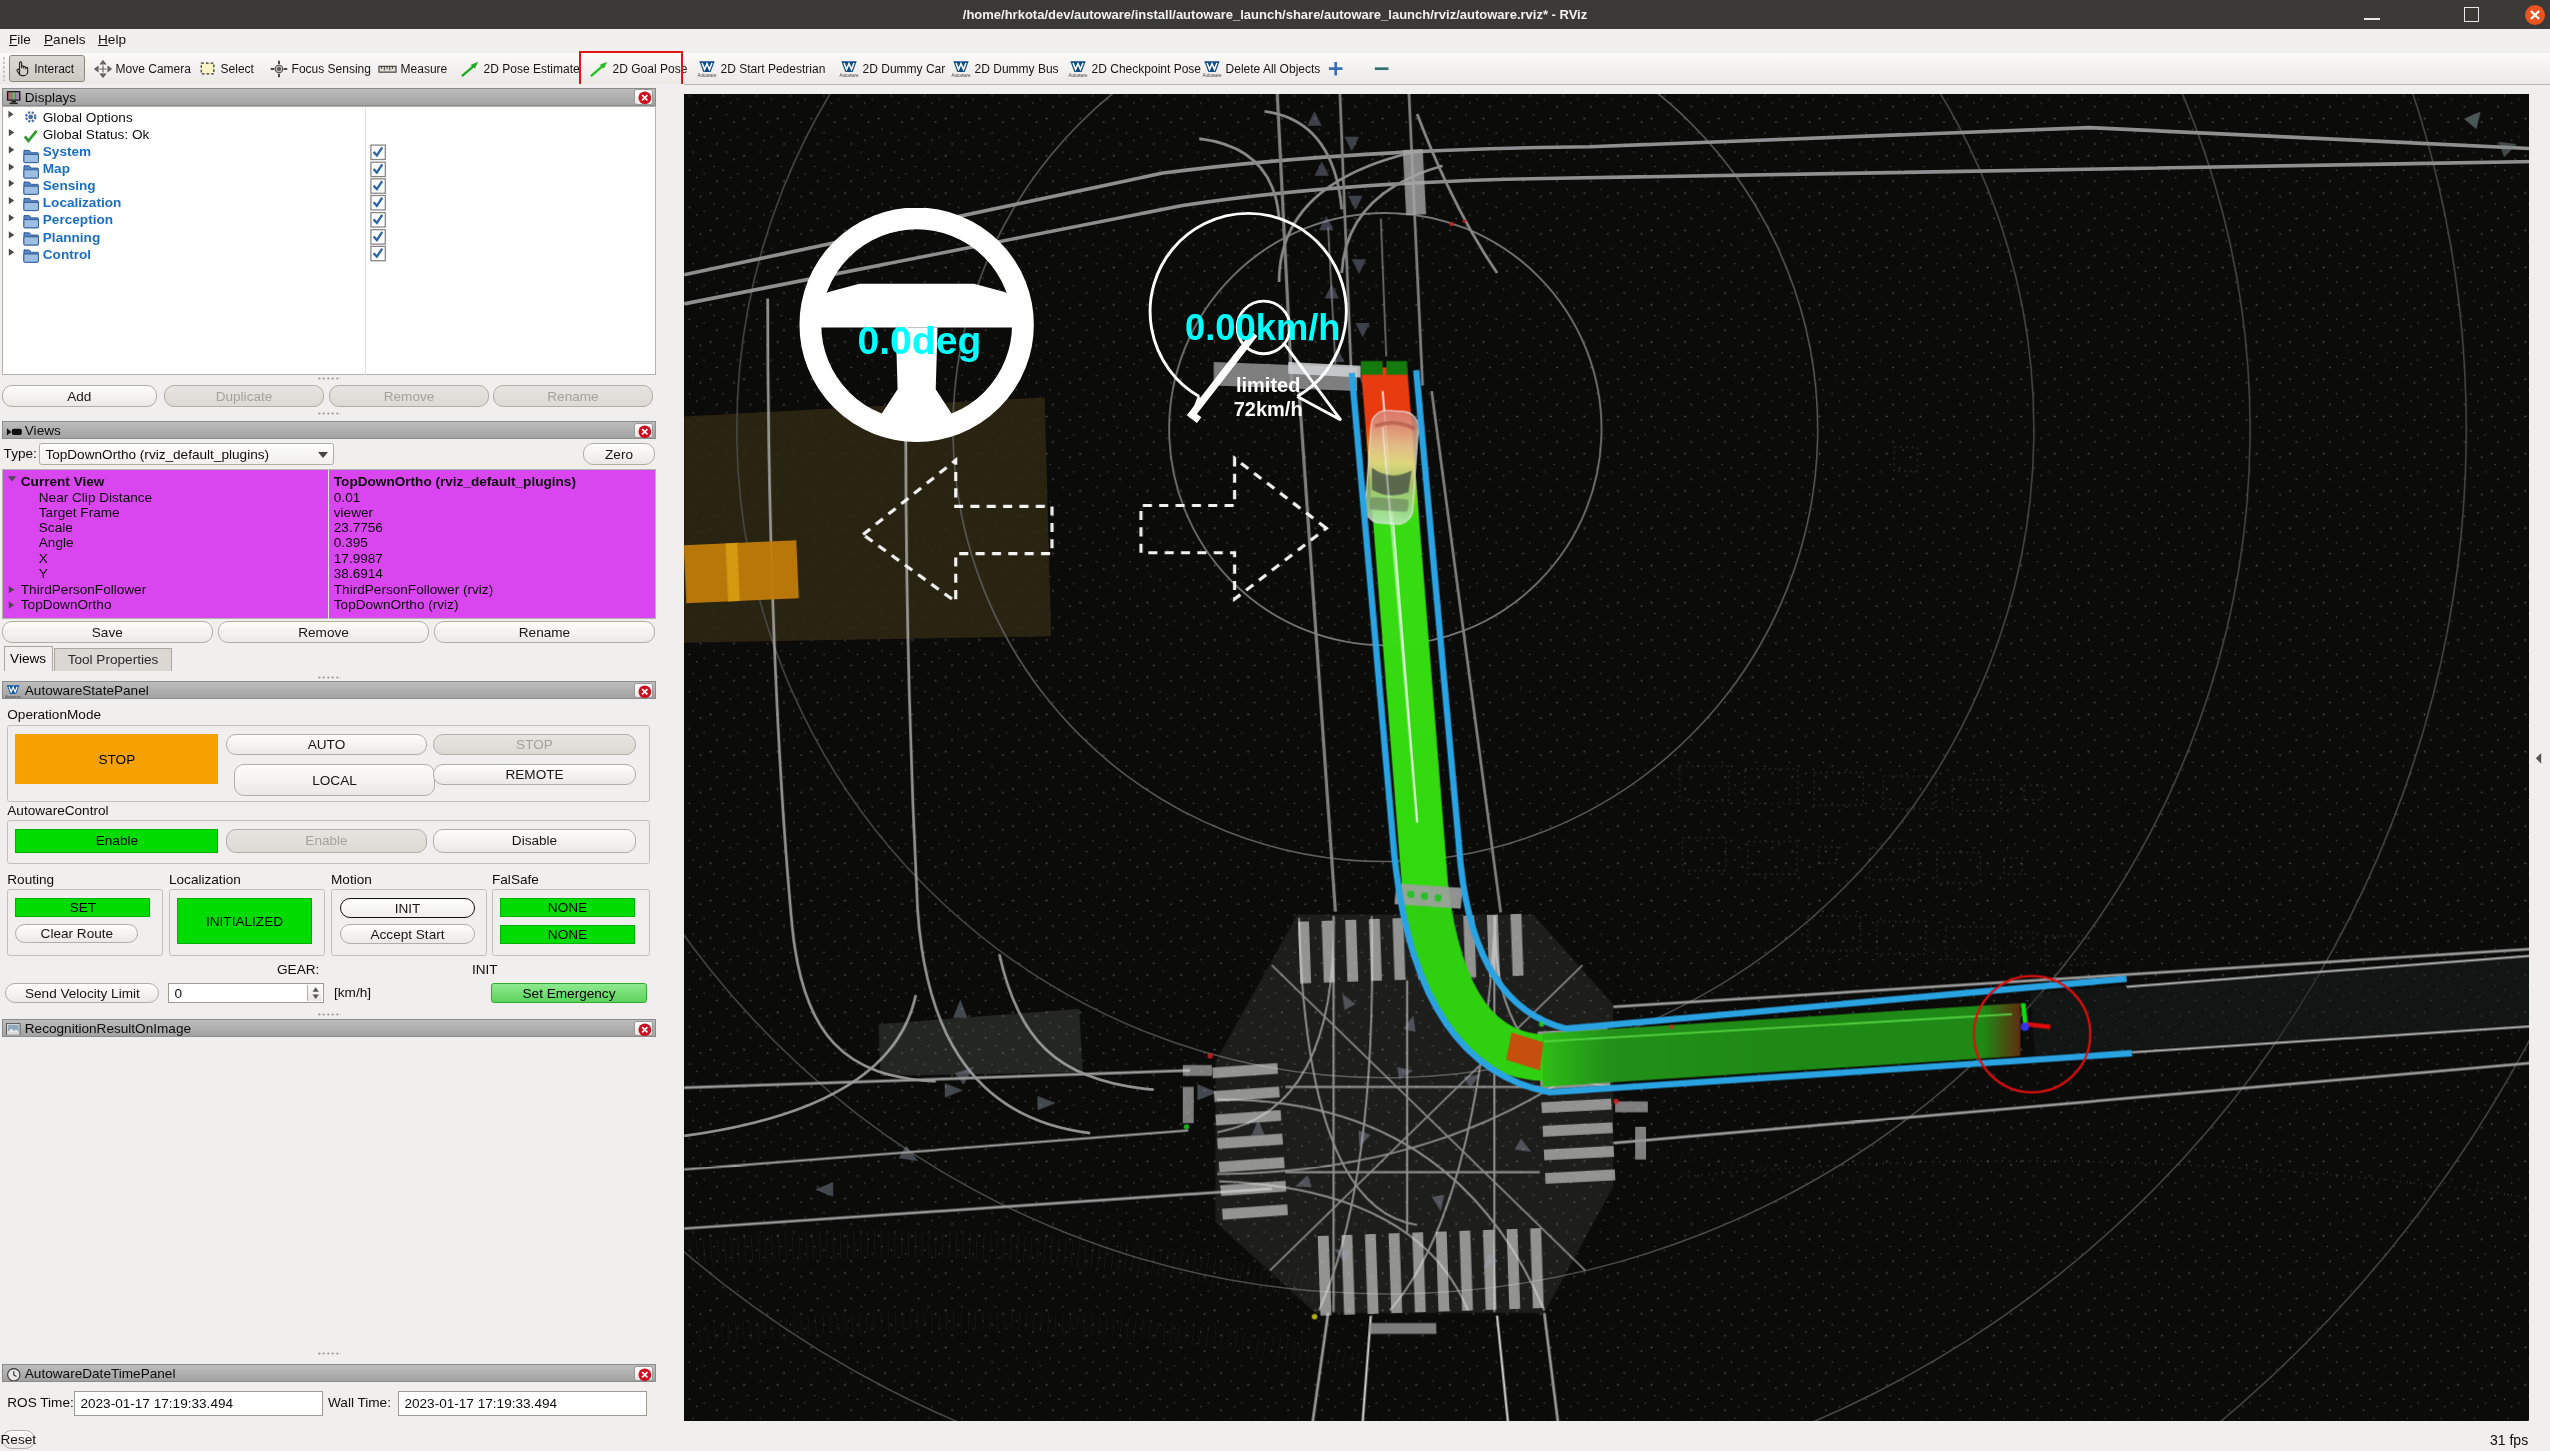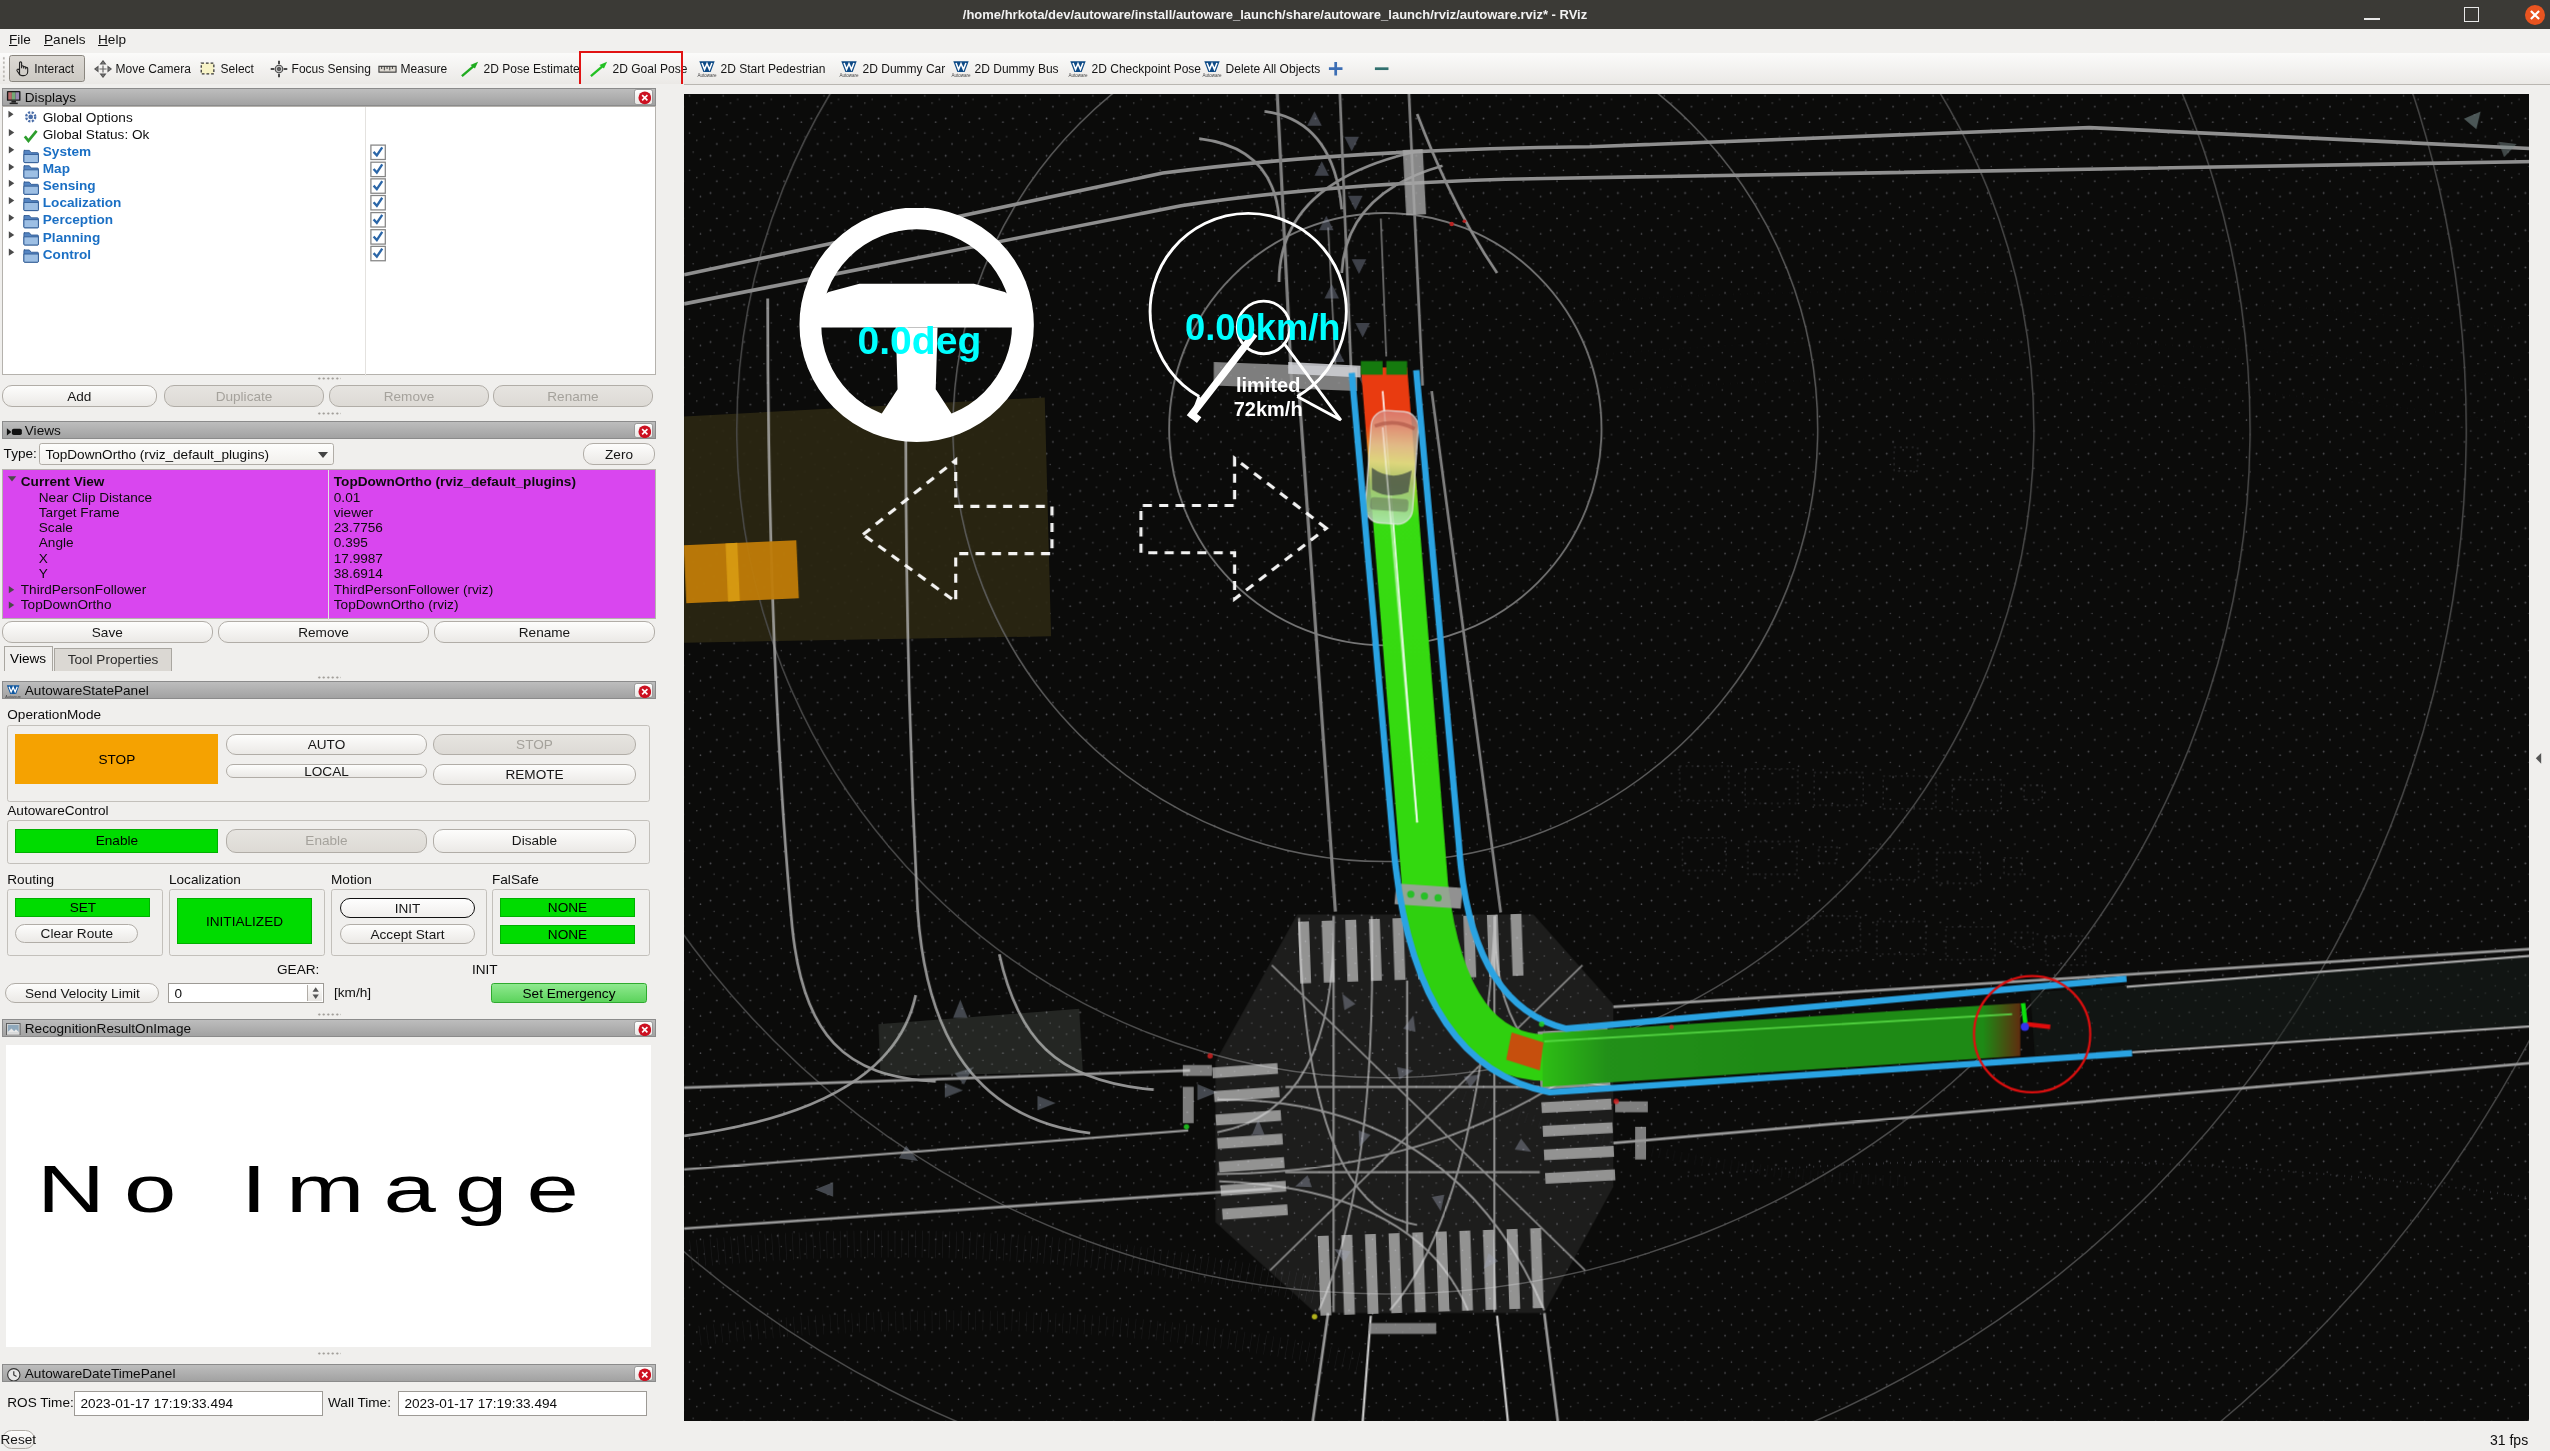--- a/index.html
+++ b/index.html
@@ -292,21 +292,21 @@
           <circle cx="7.5" cy="7.5" r="7" fill="#cc1021"></circle>
           <path d="M4.6 4.6l5.8 5.8M10.4 4.6l-5.8 5.8" stroke="#fff" stroke-width="1.8"></path>
         </svg>
       </div>
 </div>
 <div class="lbl" style="left:7.3px;top:623px">OperationMode</div>
 <div class="gbox" style="left:7.3px;top:641px;width:643px;height:77px"></div>
 <div class="abs" style="left:15.4px;top:650px;width:203px;height:50px;background:#f5a201;font-size:13.6px;color:#000;display:flex;align-items:center;justify-content:center">STOP</div>
 <div class="btn" style="left:226px;top:650px;width:201px;height:21px">AUTO</div>
 <div class="btn dis" style="left:433px;top:650px;width:203px;height:21px">STOP</div>
-<div class="btn" style="left:226px;top:680px;width:201px;height:14px">LOCAL</div>
+<div class="btn" style="left:234px;top:680px;width:201px;height:32px">LOCAL</div>
 <div class="btn" style="left:433px;top:680px;width:203px;height:21px">REMOTE</div>
 <div class="lbl" style="left:7.3px;top:719px">AutowareControl</div>
 <div class="gbox" style="left:7.3px;top:736px;width:643px;height:44px"></div>
 <div class="grn" style="left:15.4px;top:745px;width:203px;height:23.6px">Enable</div>
 <div class="btn dis" style="left:226px;top:745px;width:201px;height:23.6px">Enable</div>
 <div class="btn" style="left:433px;top:745px;width:203px;height:23.6px">Disable</div>
 <div class="lbl" style="left:7.3px;top:788px">Routing</div>
 <div class="lbl" style="left:169px;top:788px">Localization</div>
 <div class="lbl" style="left:331px;top:788px">Motion</div>
 <div class="lbl" style="left:492px;top:788px">FalSafe</div>
@@ -339,23 +339,20 @@
         <rect x=".5" y=".5" width="15" height="13" fill="#dcdcdc" stroke="#555"></rect>
         <rect x="2" y="2" width="12" height="8" fill="#8fa8bb"></rect>
         <path d="M2 10l4-4 3 3 2-2 3 3v0H2z" fill="#e8e8e8"></path>
       </svg>
  <div class="cls">
         <svg width="13.6" height="13.6" viewBox="0 0 15 15">
           <circle cx="7.5" cy="7.5" r="7" fill="#cc1021"></circle>
           <path d="M4.6 4.6l5.8 5.8M10.4 4.6l-5.8 5.8" stroke="#fff" stroke-width="1.8"></path>
         </svg>
       </div>
-</div>
-<div class="abs" style="left:6.4px;top:961px;width:645px;height:302px;background:#fff">
- <div class="abs" style="left:31px;top:105px;width:636px;font-size:67px;color:#000;letter-spacing:13.6px;transform:scaleX(1.405);transform-origin:left;white-space:nowrap">No Image</div>
 </div>
 <div class="dots" style="left:317px;top:1268px"></div>
 
 <div class="hdr" style="top:1280px">AutowareDateTimePanel
  <svg class="abs" style="left:4.5px;top:2.7px" width="13.6" height="13.6" viewBox="0 0 15 15">
         <circle cx="7.5" cy="7.5" r="6.8" fill="#e8e8e8" stroke="#333" stroke-width="1.2"></circle>
         <path d="M7.5 3.5v4.2l3 1.8" stroke="#333" stroke-width="1.3" fill="none"></path>
       </svg>
  <div class="cls">
         <svg width="13.6" height="13.6" viewBox="0 0 15 15">

